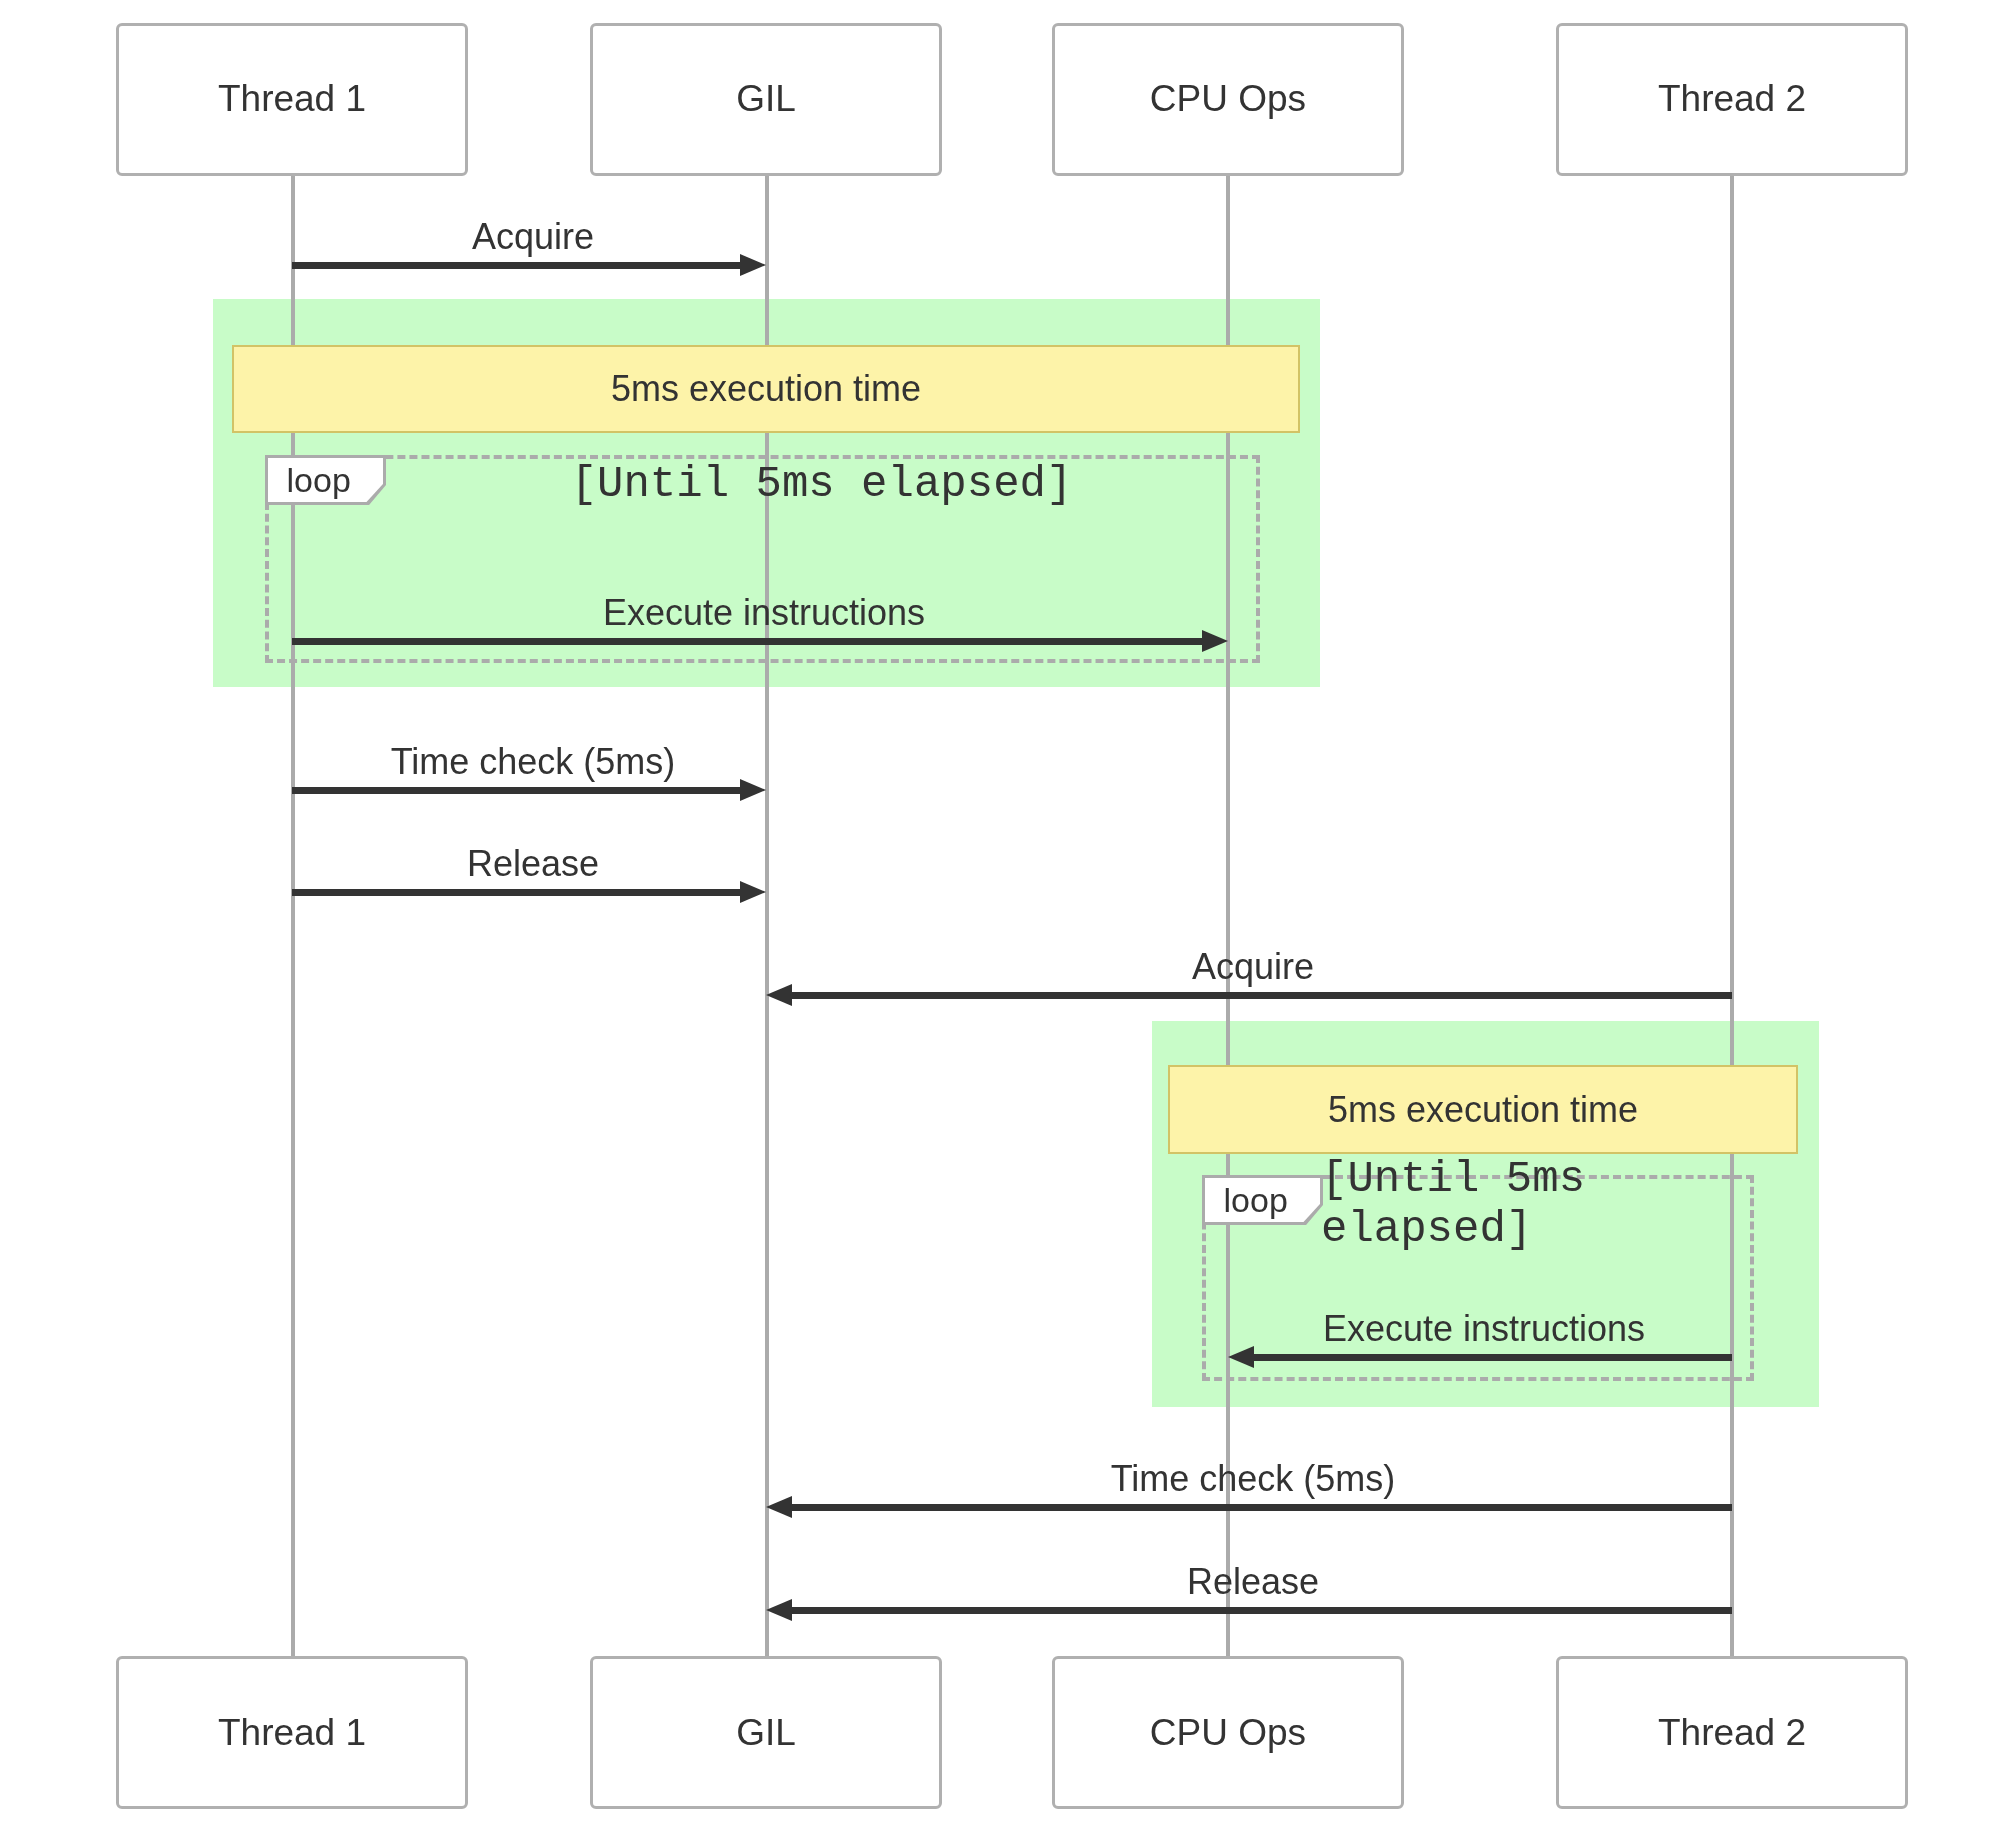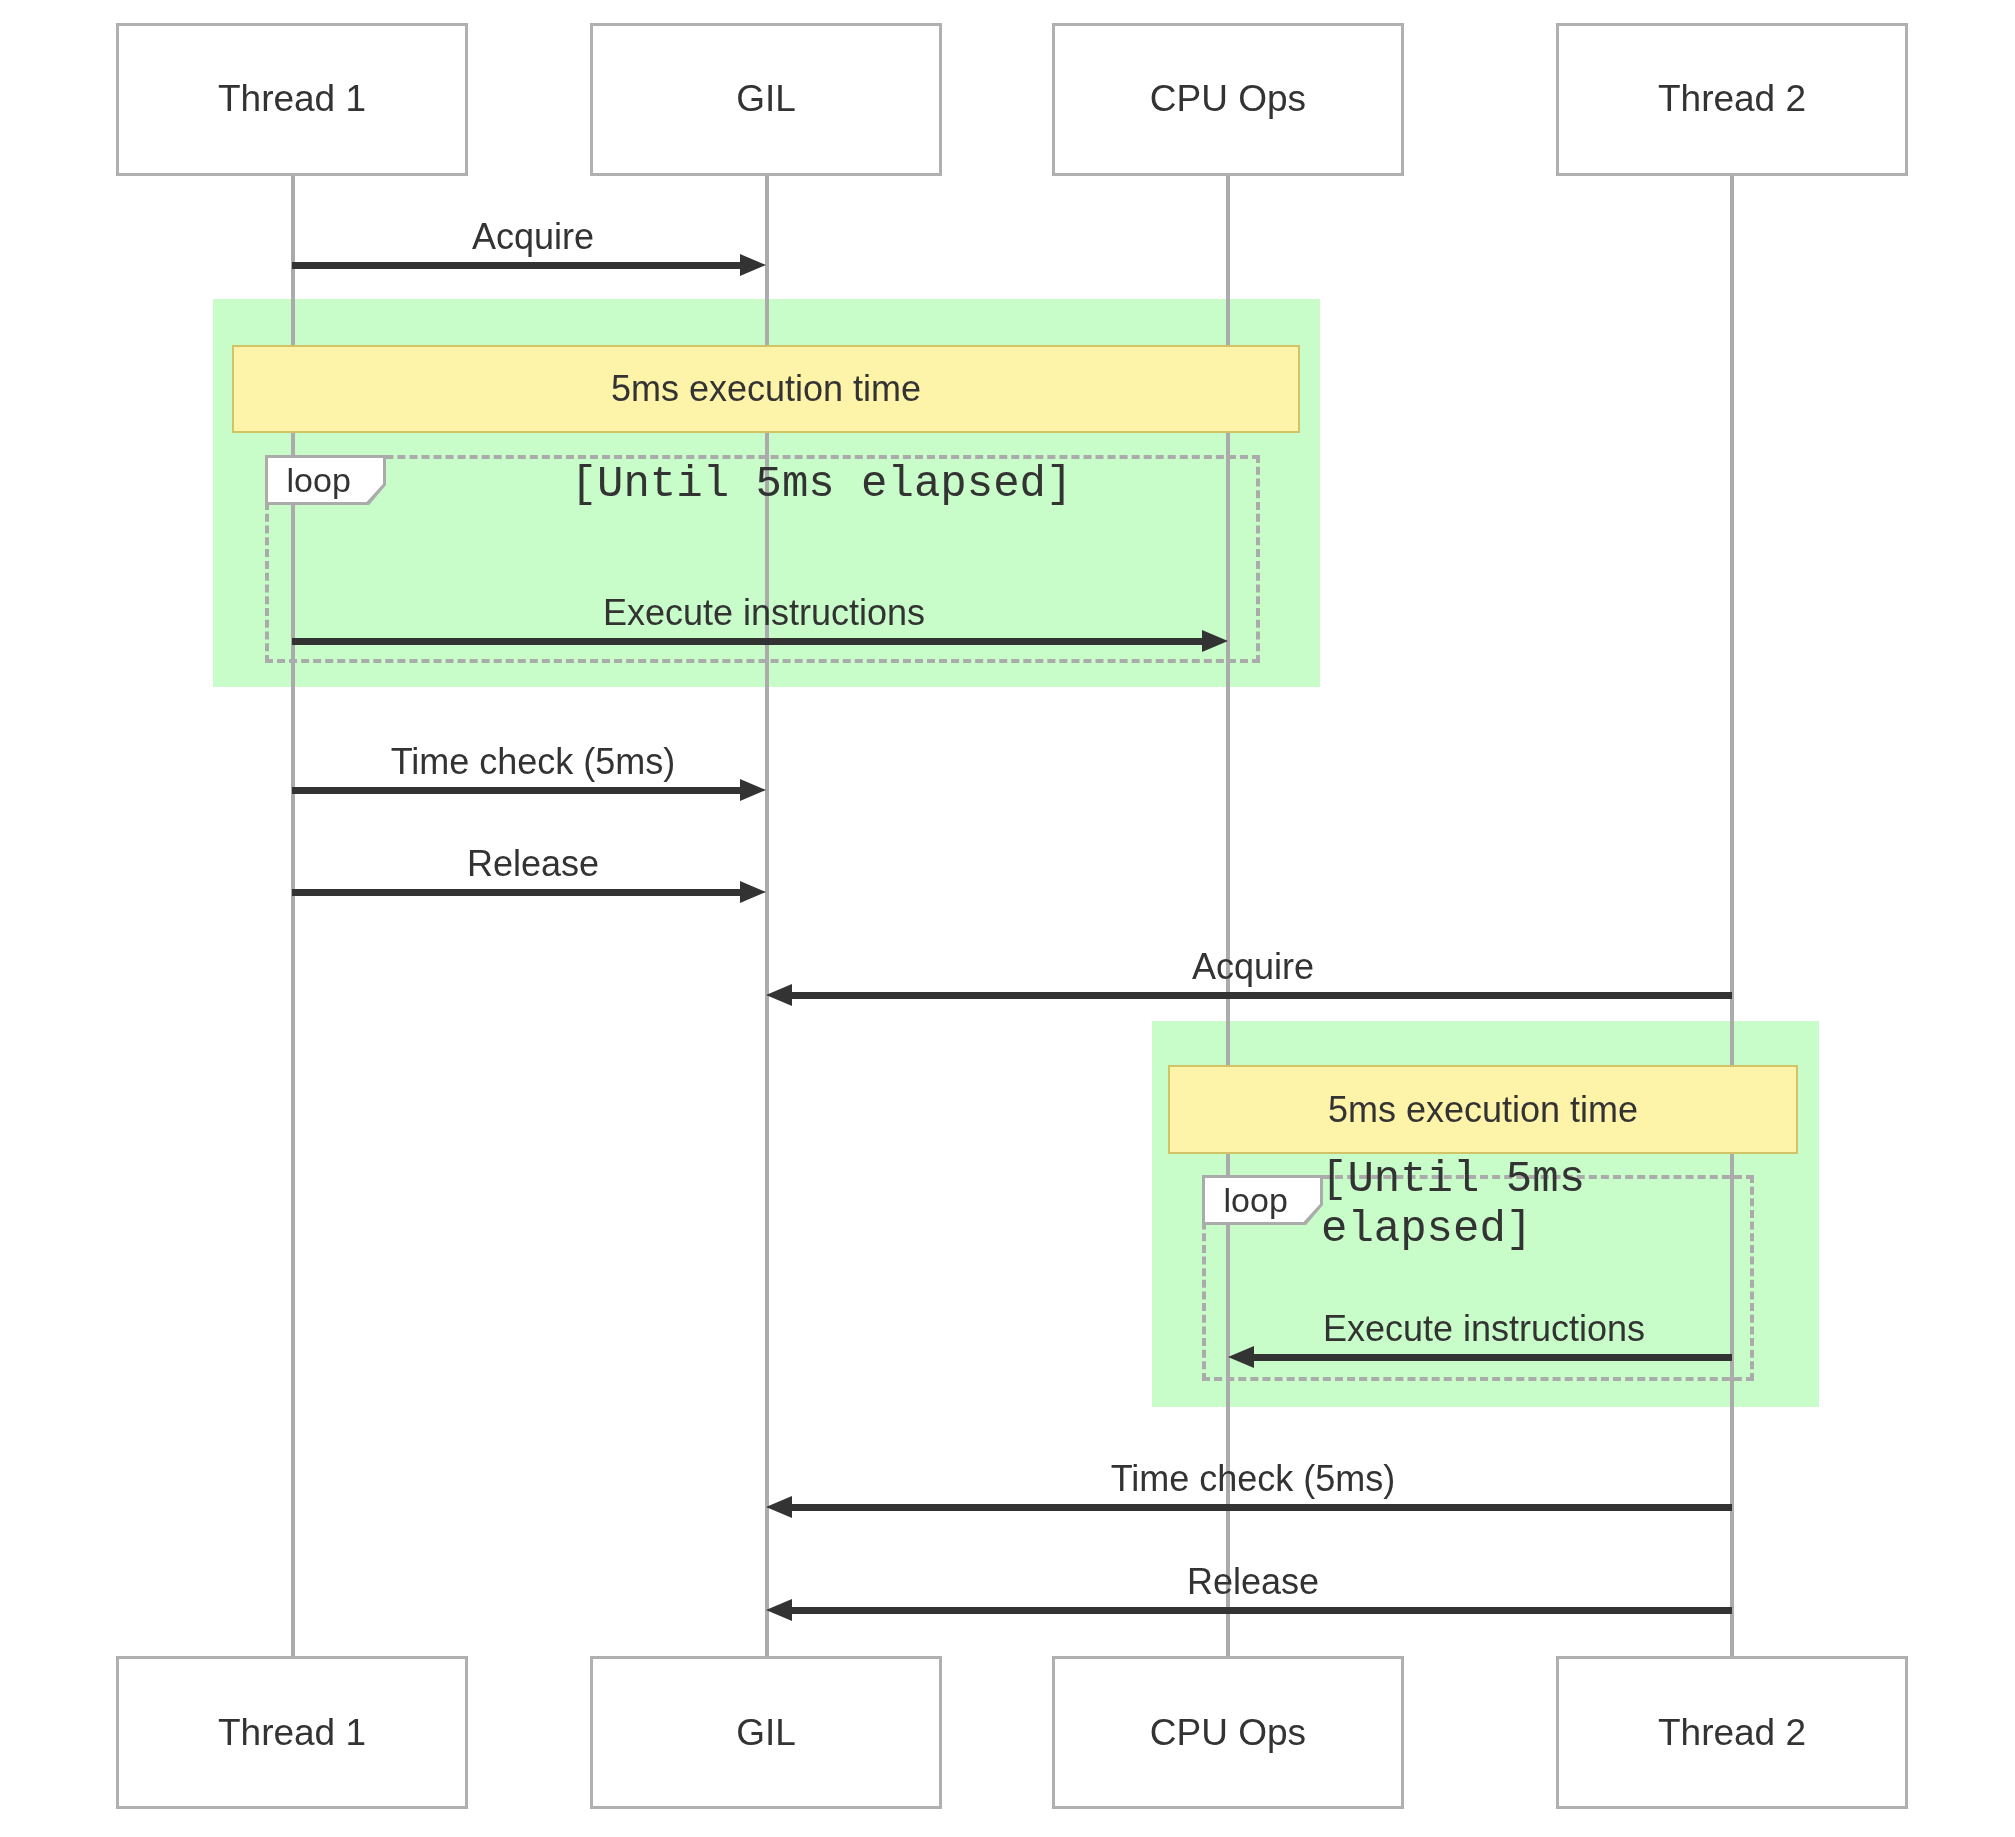--- a/index.html
+++ b/index.html
@@ -7,21 +7,21 @@
     position:relative;width:2015px;height:1838px;background:#fff;overflow:hidden;
     font-family:"Liberation Sans", sans-serif;color:var(--ink,#333);
   }
   
   .hl-rect{position:absolute;background:var(--highlight-green,#c8fcc8);z-index:1;}
   
   .lifeline{position:absolute;width:3.7px;background:var(--line-gray,#ababab);z-index:2;}
   
   .actor{
     position:absolute;width:352px;height:153px;background:#fff;
-    border:3.7px solid var(--box-border,#b0b0b0);border-radius:0;
+    border:3.7px solid var(--box-border,#b0b0b0);border-radius:6px;
     display:flex;align-items:center;justify-content:center;
     font-size:37px;color:var(--ink,#333);z-index:6;box-sizing:border-box;
   }
   
   .loop{position:absolute;border:4.2px dashed var(--line-gray,#ababab);z-index:3;box-sizing:border-box;}
   .loop-tab{position:absolute;width:121px;height:50px;z-index:4;}
   .loop-tab .tab-outer{
     position:absolute;inset:0;background:var(--line-gray,#ababab);
     clip-path:polygon(0 0,100% 0,100% 60%,86% 100%,0 100%);
   }

